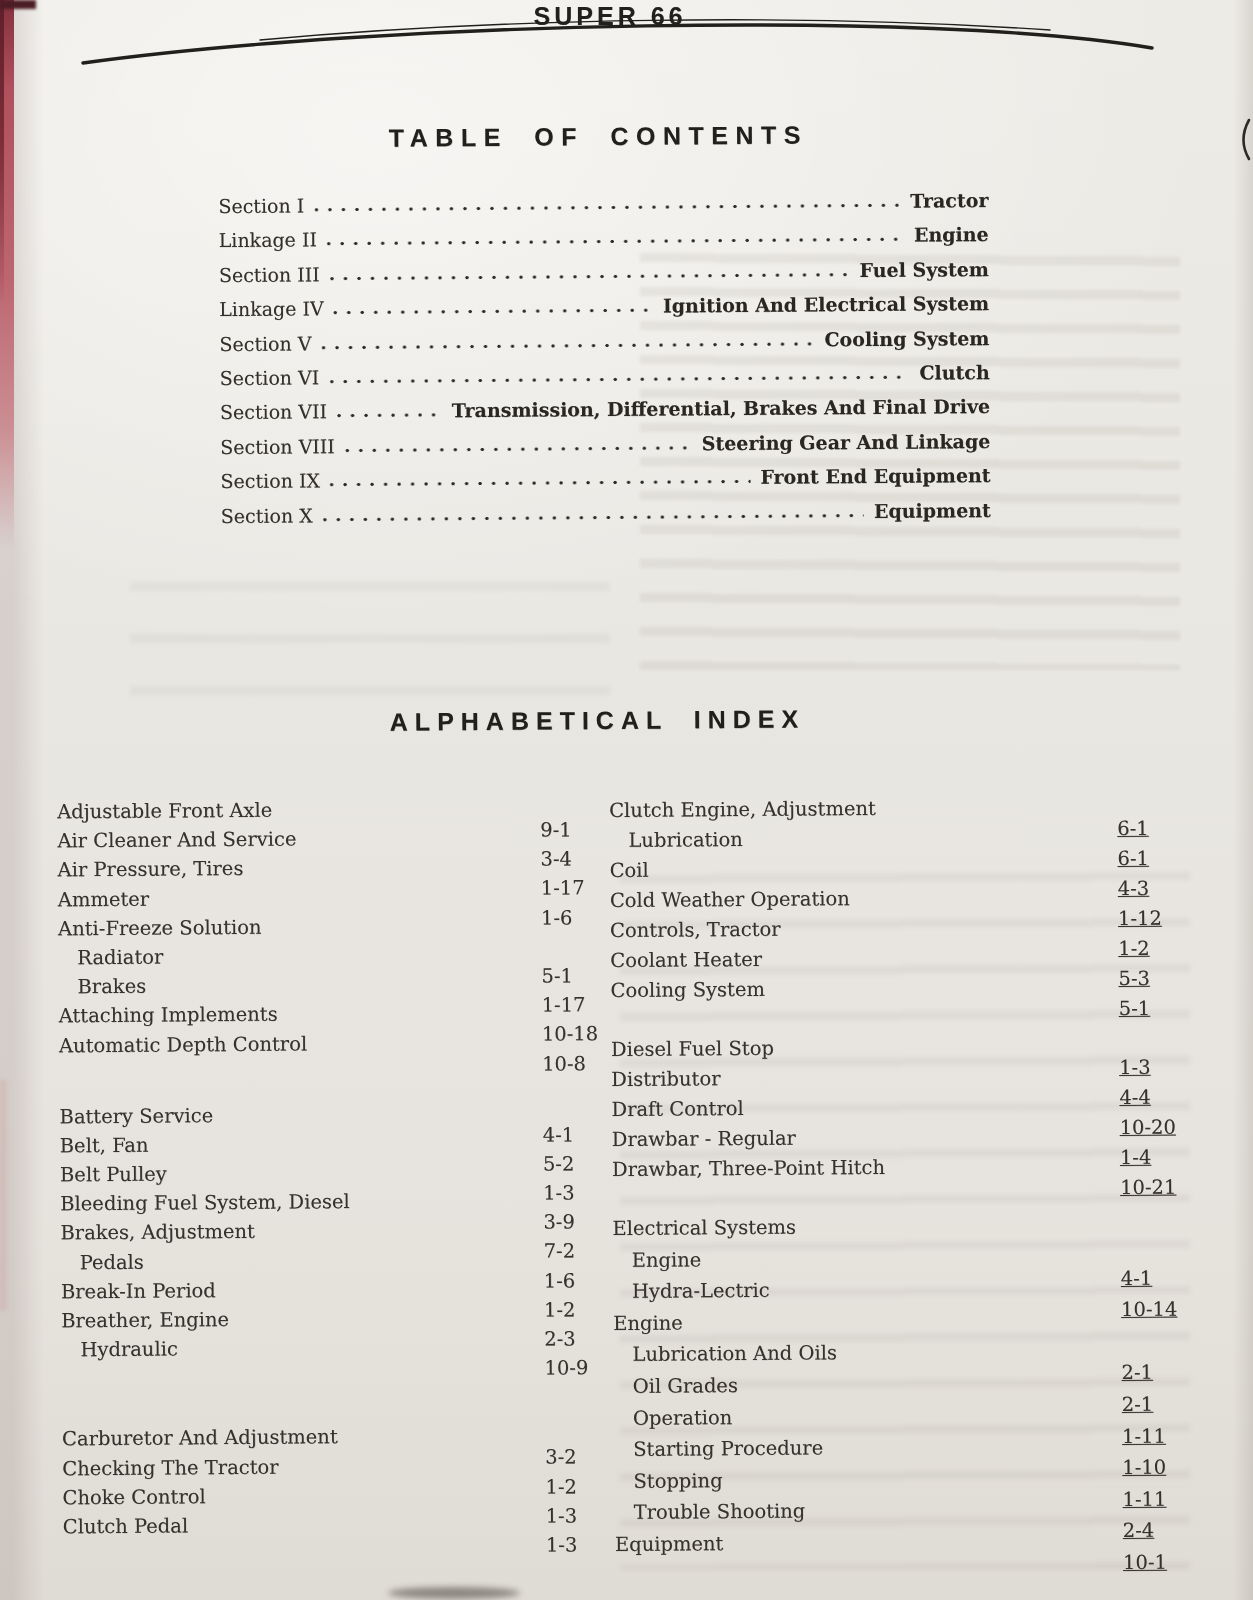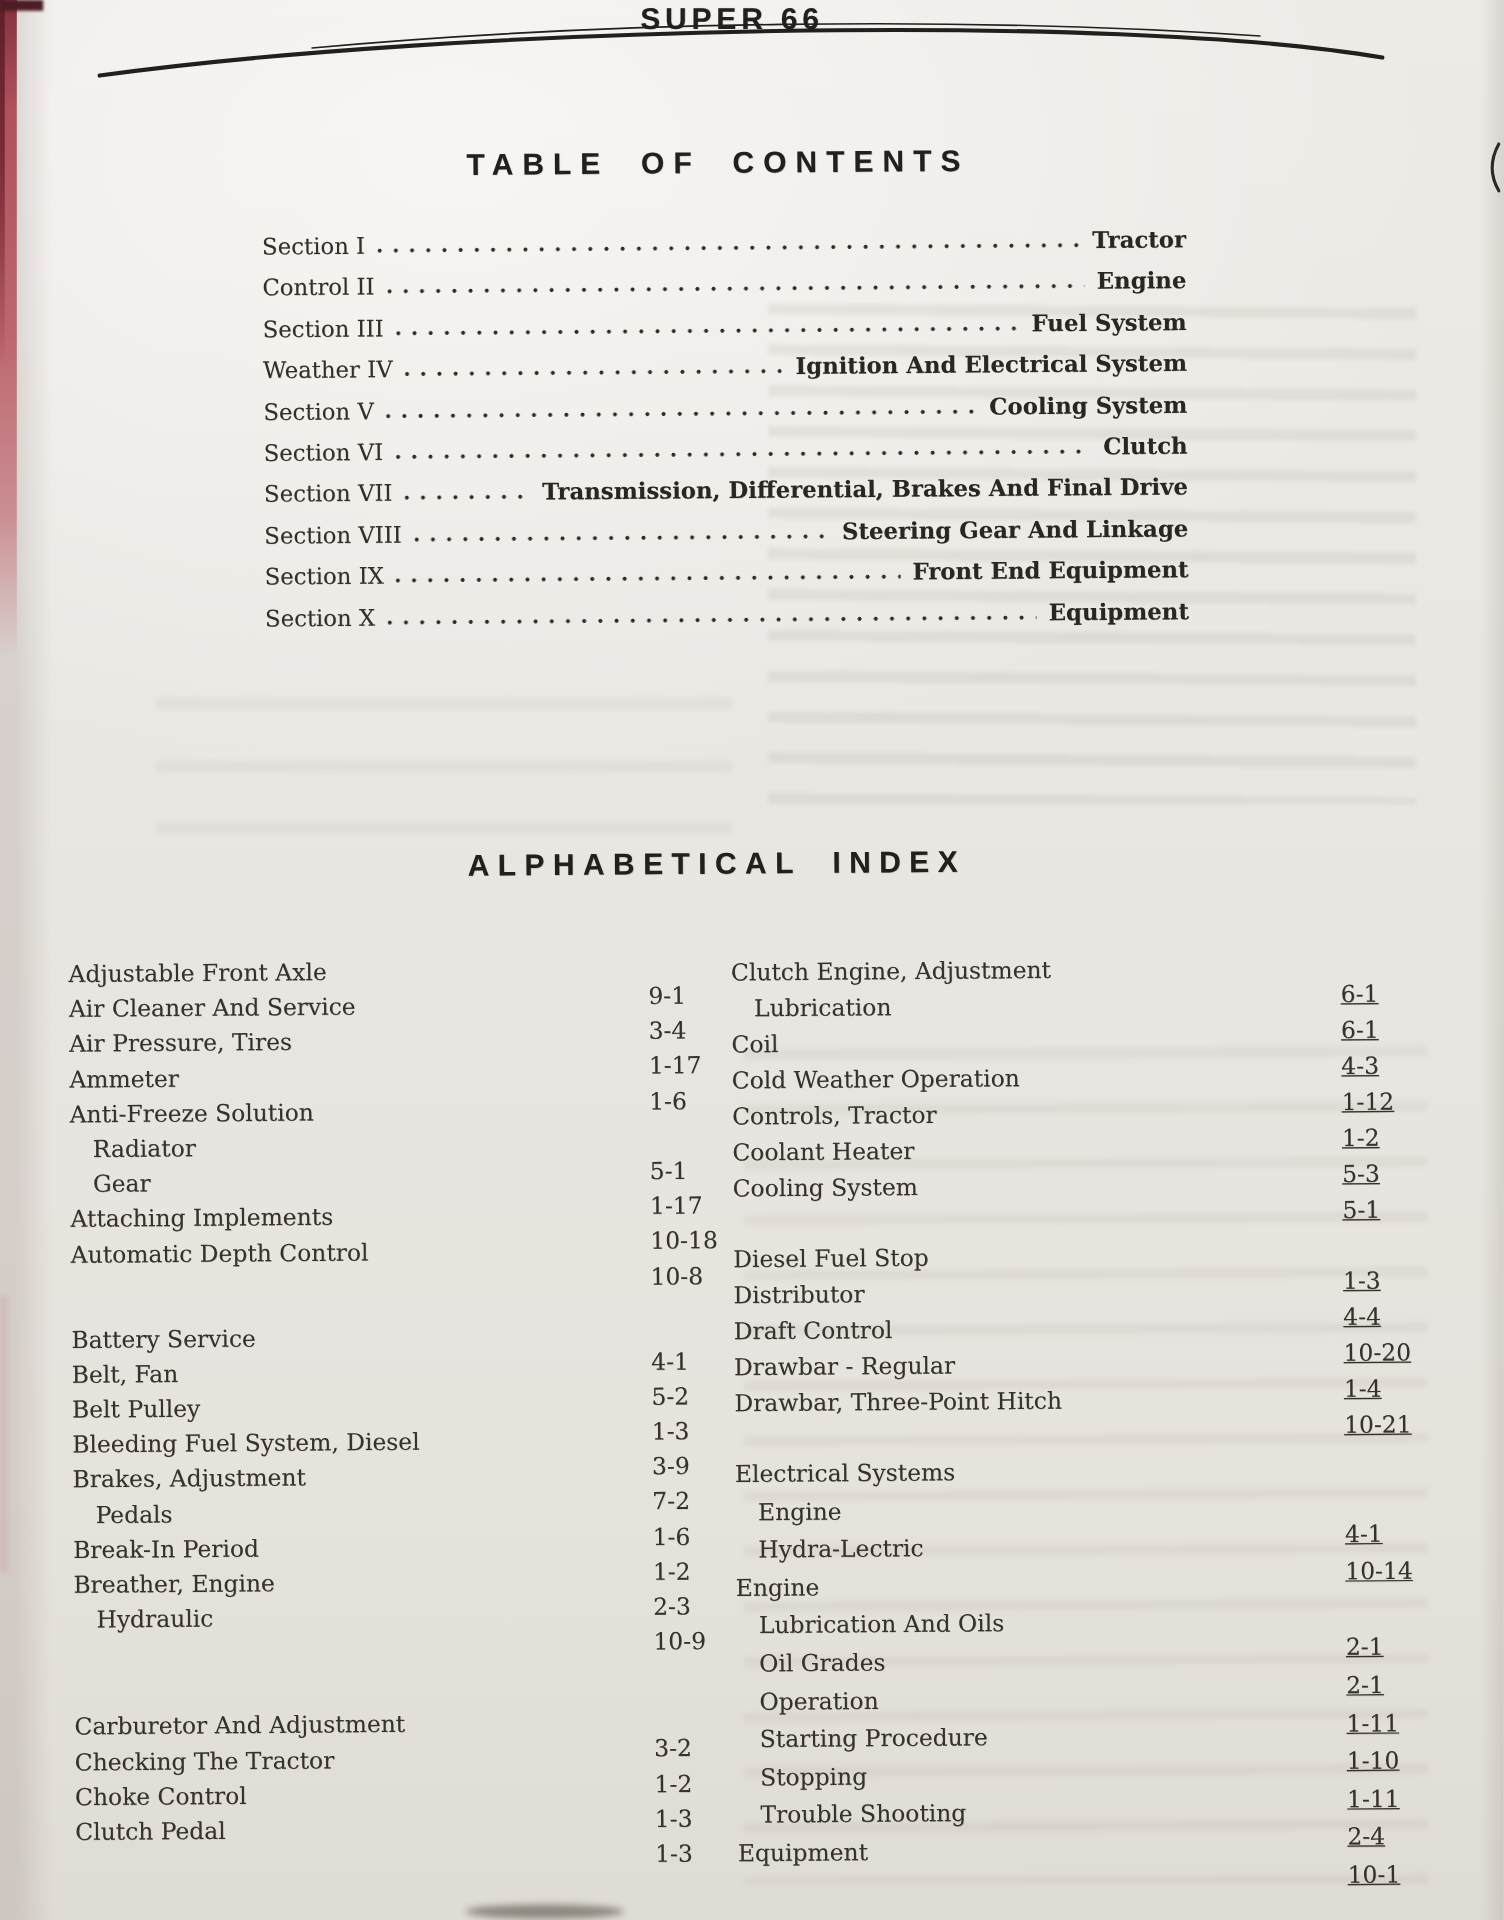--- a/index.html
+++ b/index.html
@@ -123,31 +123,31 @@
 
     <div class="heading toc-title">TABLE OF CONTENTS</div>
     <div class="toc-list">
 
     <div class="toc-row">
           <span class="toc-sec">Section I</span>
           <span class="toc-dots"></span>
           <span class="toc-lbl">Tractor</span>
         </div>
         <div class="toc-row">
-          <span class="toc-sec">Control II</span>
+          <span class="toc-sec">Linkage II</span>
           <span class="toc-dots"></span>
           <span class="toc-lbl">Engine</span>
         </div>
         <div class="toc-row">
           <span class="toc-sec">Section III</span>
           <span class="toc-dots"></span>
           <span class="toc-lbl">Fuel System</span>
         </div>
         <div class="toc-row">
-          <span class="toc-sec">Weather IV</span>
+          <span class="toc-sec">Linkage IV</span>
           <span class="toc-dots"></span>
           <span class="toc-lbl">Ignition And Electrical System</span>
         </div>
         <div class="toc-row">
           <span class="toc-sec">Section V</span>
           <span class="toc-dots"></span>
           <span class="toc-lbl">Cooling System</span>
         </div>
         <div class="toc-row">
           <span class="toc-sec">Section VI</span>
@@ -199,21 +199,21 @@
         </div>
           <div class="idx-row">
           <span class="term">Anti-Freeze Solution</span>
           <span class="num"></span>
         </div>
           <div class="idx-row indent">
           <span class="term">Radiator</span>
           <span class="num">5-1</span>
         </div>
           <div class="idx-row indent">
-          <span class="term">Gear</span>
+          <span class="term">Brakes</span>
           <span class="num">1-17</span>
         </div>
           <div class="idx-row">
           <span class="term">Attaching Implements</span>
           <span class="num">10-18</span>
         </div>
           <div class="idx-row">
           <span class="term">Automatic Depth Control</span>
           <span class="num">10-8</span>
         </div>

